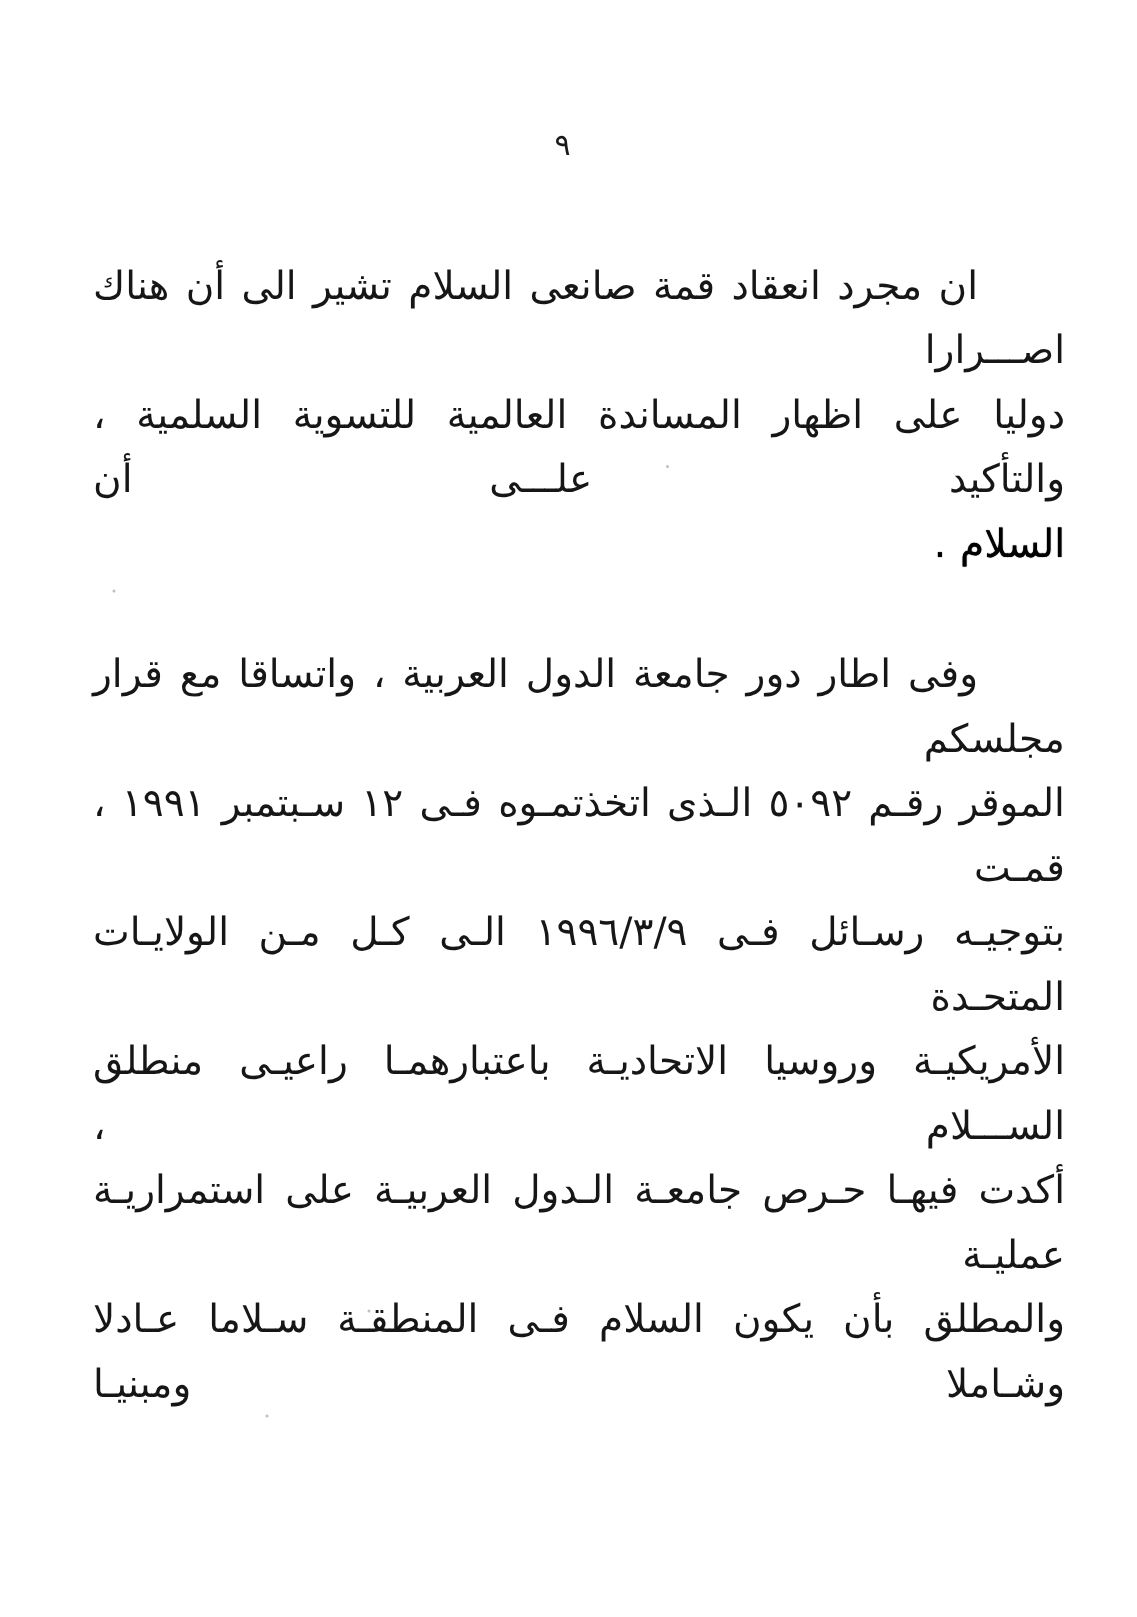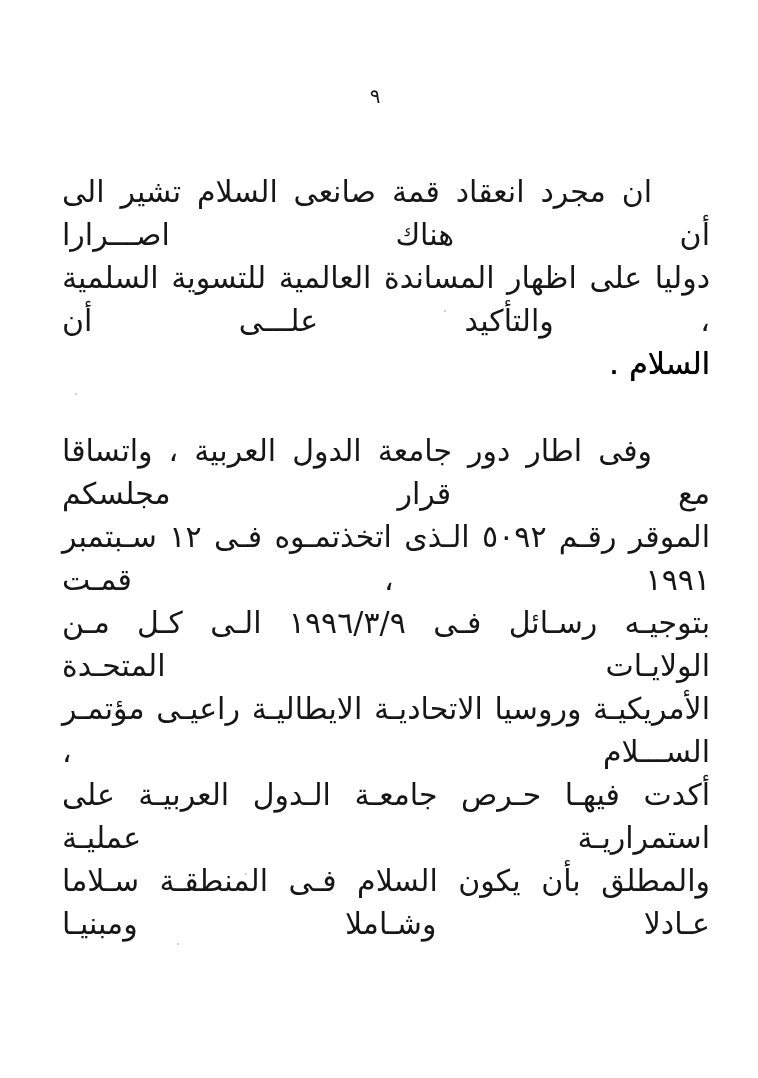--- a/index.html
+++ b/index.html
@@ -36,21 +36,21 @@
     left: 62px;
     direction: rtl;
   }
   .para {
     margin: 0;
   }
   .para + .para {
     margin-top: 44px;
   }
   .line {
-    font-size: 30px;
+    font-size: 26px;
     line-height: 43px;
     white-space: normal;
     text-align: justify;
     text-align-last: justify;
     color: #161616;
     word-spacing: 1px;
   }
   .line.indent {
     text-indent: 58px;
   }
@@ -82,21 +82,21 @@
     <div class="para">
       <div class="line indent">ان مجرد انعقاد قمة صانعى السلام تشير الى أن هناك اصـــرارا</div>
       <div class="line">دوليا على اظهار المساندة العالمية للتسوية السلمية ، والتأكيد علـــى أن</div>
       <div class="line last ink-heavy">السلام .</div>
     </div>
 
     <div class="para">
       <div class="line indent">وفى اطار دور جامعة الدول العربية ، واتساقا مع قرار مجلسكم</div>
       <div class="line">الموقر رقـم ٥٠٩٢ الـذى اتخذتمـوه فـى ١٢ سـبتمبر ١٩٩١ ، قمـت</div>
       <div class="line">بتوجيـه رسـائل فـى ١٩٩٦/٣/٩ الـى كـل مـن الولايـات المتحـدة</div>
-      <div class="line">الأمريكيـة وروسيا الاتحاديـة الايطاليـة راعيـى مؤتمـر الســـلام ،</div>
+      <div class="line">الأمريكيـة وروسيا الاتحاديـة باعتبارهمـا راعيـى منطلق الســـلام ،</div>
       <div class="line">أكدت فيهـا حـرص جامعـة الـدول العربيـة على استمراريـة عمليـة</div>
       <div class="line">والمطلق بأن يكون السلام فـى المنطقـة سـلاما عـادلا وشـاملا ومبنيـا</div>
     </div>
 
   </div>
 
   <div class="speck" style="left:444px; top:310px;"></div>
   <div class="speck" style="left:75px;  top:393px;"></div>
   <div class="speck" style="left:245px; top:873px;"></div>
   <div class="speck" style="left:177px; top:943px;"></div>

